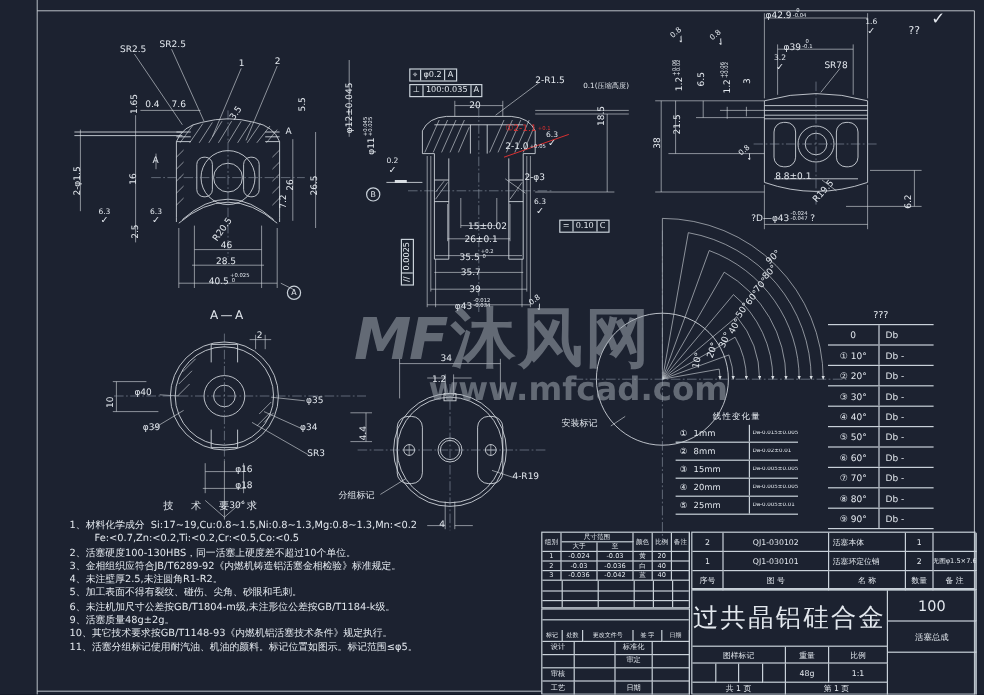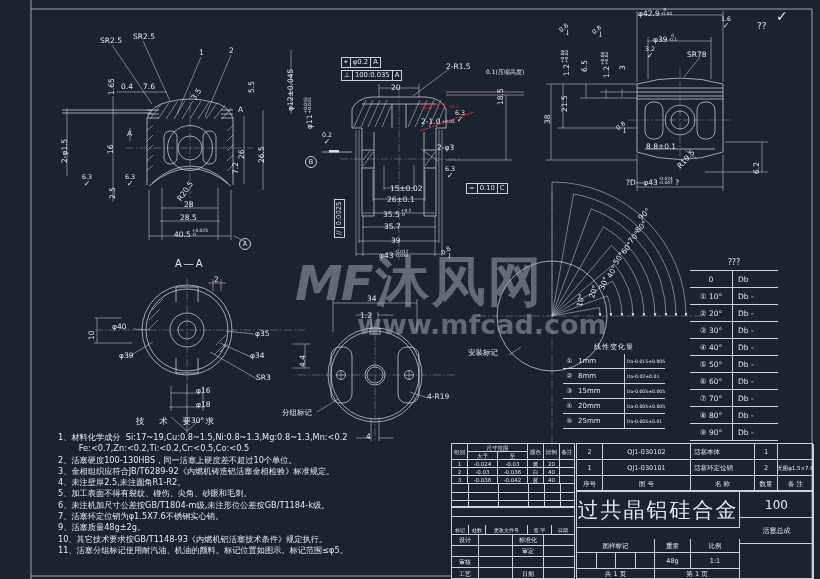--- a/index.html
+++ b/index.html
@@ -140,21 +140,21 @@
 <span class="lb rough" style="left:82px;top:174px">
       <b>6.3</b>
       <i>✓</i>
     </span>
 <span class="lb rough" style="left:125px;top:174px">
       <b>6.3</b>
       <i>✓</i>
     </span>
 <span class="lb r90" style="left:109px;top:199px">2.5</span>
 <span class="lb" style="left:176px;top:198px;transform:rotate(-55deg);transform-origin:left top">R20.5</span>
-<span class="lb" style="left:184px;top:201px">28</span>
+<span class="lb" style="left:184px;top:201px">46</span>
 <span class="lb" style="left:180px;top:214px">28.5</span>
 <span class="lb" style="left:174px;top:229px"><span>40.5</span><span class="tol">+0.025
  0</span></span>
 <span class="lb datum" style="left:239px;top:238px">A</span>
 
 <span class="lb fcf" style="left:341px;top:57px">
       <b>⌖</b>
       <b>φ0.2</b>
       <b>A</b>
     </span>
@@ -355,21 +355,20 @@
 
 <div id="techreq">
   <div class="tt">技 术 要 求</div>
   <div class="trl">1、材料化学成分  Si:17~19,Cu:0.8~1.5,Ni:0.8~1.3,Mg:0.8~1.3,Mn:&lt;0.2</div>
   <div class="trl">        Fe:&lt;0.7,Zn:&lt;0.2,Ti:&lt;0.2,Cr:&lt;0.5,Co:&lt;0.5</div>
   <div class="trl">2、活塞硬度100-130HBS，同一活塞上硬度差不超过10个单位。</div>
   <div class="trl">3、金相组织应符合JB/T6289-92《内燃机铸造铝活塞金相检验》标准规定。</div>
   <div class="trl">4、未注壁厚2.5,未注圆角R1-R2。</div>
   <div class="trl">5、加工表面不得有裂纹、碰伤、尖角、砂眼和毛刺。</div>
   <div class="trl">6、未注机加尺寸公差按GB/T1804-m级,未注形位公差按GB/T1184-k级。</div>
-  <div class="trl">7、活塞环定位销为φ1.5X7.6不锈钢实心销。</div>
   <div class="trl">9、活塞质量48g±2g。</div>
   <div class="trl">10、其它技术要求按GB/T1148-93《内燃机铝活塞技术条件》规定执行。</div>
   <div class="trl">11、活塞分组标记使用耐汽油、机油的颜料。标记位置如图示。标记范围≤φ5。</div>
 </div>
 
 <div class="box" style="left:451px;top:443px;width:124px;height:64px">
   <i class="c" style="left:0;top:0;width:16px;height:16px;font-size:5.5px">组别</i>
   <i class="c" style="left:16px;top:0;width:60px;height:8px;font-size:5.5px">尺寸范围</i>
   <i class="c" style="left:16px;top:8px;width:30px;height:8px;font-size:5.5px">大于</i>
   <i class="c" style="left:46px;top:8px;width:30px;height:8px;font-size:5.5px">至</i>
@@ -440,21 +439,21 @@
   <i class="c" style="left:178px;top:16px;width:23px;height:16px;font-size:6.5px">2</i>
   <i class="c" style="left:201px;top:16px;width:36px;height:16px;font-size:5.5px">无图φ1.5×7.6</i>
   <i class="c" style="left:0;top:32px;width:26px;height:16px;font-size:6.5px">序号</i>
   <i class="c" style="left:26px;top:32px;width:88px;height:16px;font-size:6.5px">图  号</i>
   <i class="c" style="left:114px;top:32px;width:64px;height:16px;font-size:6.5px">名  称</i>
   <i class="c" style="left:178px;top:32px;width:23px;height:16px;font-size:6.5px">数量</i>
   <i class="c" style="left:201px;top:32px;width:36px;height:16px;font-size:6.5px">备 注</i>
 </div>
 
 <div class="box" style="left:576px;top:491px;width:237px;height:88px">
-  <i class="c" style="left:0;top:0;width:163px;height:36px;font-size:21px;letter-spacing:2px">过共晶铝硅合金</i>
+  <i class="c" style="left:0;top:0;width:163px;height:47px;font-size:21px;letter-spacing:2px">过共晶铝硅合金</i>
   <i class="c" style="left:163px;top:0;width:74px;height:26px;font-size:12px">100</i>
   <i class="c" style="left:163px;top:26px;width:74px;height:26px;font-size:7px">活塞总成</i>
   <i class="c" style="left:163px;top:52px;width:74px;height:36px"></i>
   <i class="c" style="left:0;top:47px;width:78px;height:14px;font-size:6.5px">图样标记</i>
   <i class="c" style="left:78px;top:47px;width:36px;height:14px;font-size:6.5px">重量</i>
   <i class="c" style="left:114px;top:47px;width:49px;height:14px;font-size:6.5px">比例</i>
   <i class="c" style="left:0;top:61px;width:20px;height:16px"></i>
   <i class="c" style="left:20px;top:61px;width:19px;height:16px"></i>
   <i class="c" style="left:39px;top:61px;width:20px;height:16px"></i>
   <i class="c" style="left:59px;top:61px;width:19px;height:16px"></i>

